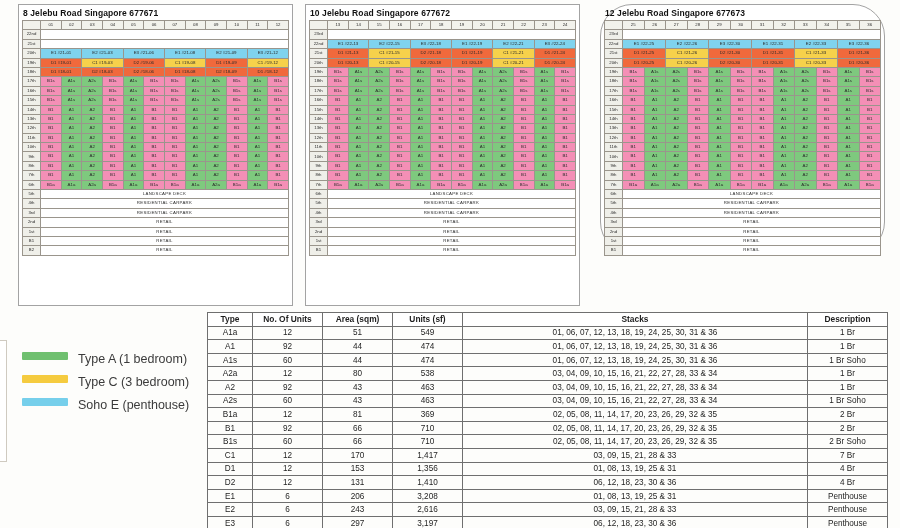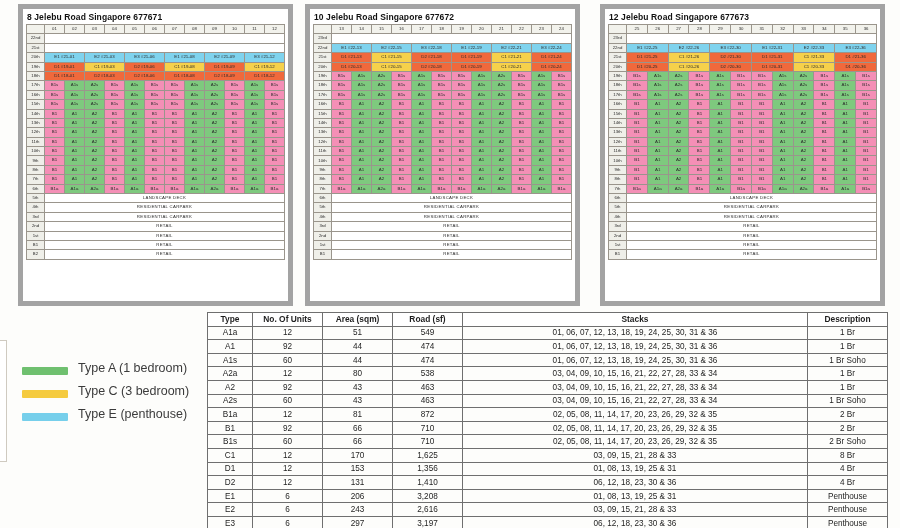--- a/index.html
+++ b/index.html
@@ -7,27 +7,27 @@
     width:900px;height:528px;
     background:#fdfdfb;
     font-family:"Liberation Sans", sans-serif;
     color:#222;
     overflow:hidden;
     position:relative;
   }
   .stack-panel{
     position:absolute;
     top:4px;
-    border:5px solid #a3a3a3;
+    border:1px solid #a3a3a3;
     background:#fff;
     box-sizing:border-box;
   }
   #panel-0{left:18px;width:275px;height:302px;}
   #panel-1{left:305px;width:275px;height:302px;}
-  #panel-2{left:600px;width:285px;height:302px;}
+  #panel-2{left:600px;width:285px;height:250px;border-radius:32px;}
 
   .panel-title{
     font-size:8.5px;
     font-weight:bold;
     padding:3px 4px 2px 4px;
     color:#111;
     letter-spacing:.1px;
     white-space:nowrap;
   }
   .grid-wrap{padding:0 3px 2px 3px;}
@@ -61,21 +61,21 @@
   td.E{background:#7fd3ee;}
   td.span{background:#ffffff;font-size:4.3px;letter-spacing:.3px;color:#333;}
 
   
   .legend{
     position:absolute;
     left:22px;top:352px;
     width:180px;
   }
   .legend-row{
-    display:flex;align-items:flex-end;
+    display:flex;align-items:flex-start;
     height:23px;
   }
   .sw{
     width:46px;height:8px;border-radius:1px;margin-right:10px;
   }
   .sw.A{background:#6fc06f;}
   .sw.B{background:#f38cb4;}
   .sw.C{background:#f5cb3f;}
   .sw.D{background:#ef6a3c;}
   .sw.E{background:#76cfeb;}
@@ -950,40 +950,40 @@
     <div class="legend-row">
       <div class="sw A" style="background: rgb(111, 192, 111);"></div>
       <div class="legend-label">Type A (1 bedroom)</div>
     </div>
     <div class="legend-row">
       <div class="sw C" style="background: rgb(245, 203, 63);"></div>
       <div class="legend-label">Type C (3 bedroom)</div>
     </div>
     <div class="legend-row">
       <div class="sw E" style="background: rgb(118, 207, 235);"></div>
-      <div class="legend-label">Type E (penthouse)</div>
+      <div class="legend-label">Soho E (penthouse)</div>
     </div>
   </div>
 
 <div class="summary">
   <table class="sum">
     <colgroup>
       <col class="c-type">
         <col class="c-units">
         <col class="c-sqm">
         <col class="c-sqf">
         <col class="c-stacks">
         <col class="c-desc">
     </colgroup>
     <thead>
         <tr>
           <th>Type</th>
           <th>No. Of Units</th>
           <th>Area (sqm)</th>
-          <th>Road (sf)</th>
+          <th>Units (sf)</th>
           <th>Stacks</th>
           <th>Description</th>
         </tr>
       </thead>
     <tbody>
         <tr>
           <td>A1a</td>
           <td>12</td>
           <td>51</td>
           <td>549</td>
@@ -1027,21 +1027,21 @@
           <td>60</td>
           <td>43</td>
           <td>463</td>
           <td>03, 04, 09, 10, 15, 16, 21, 22, 27, 28, 33 &amp; 34</td>
           <td>1 Br Soho</td>
         </tr>
         <tr>
           <td>B1a</td>
           <td>12</td>
           <td>81</td>
-          <td>872</td>
+          <td>369</td>
           <td>02, 05, 08, 11, 14, 17, 20, 23, 26, 29, 32 &amp; 35</td>
           <td>2 Br</td>
         </tr>
         <tr>
           <td>B1</td>
           <td>92</td>
           <td>66</td>
           <td>710</td>
           <td>02, 05, 08, 11, 14, 17, 20, 23, 26, 29, 32 &amp; 35</td>
           <td>2 Br</td>
@@ -1051,23 +1051,23 @@
           <td>60</td>
           <td>66</td>
           <td>710</td>
           <td>02, 05, 08, 11, 14, 17, 20, 23, 26, 29, 32 &amp; 35</td>
           <td>2 Br Soho</td>
         </tr>
         <tr>
           <td>C1</td>
           <td>12</td>
           <td>170</td>
-          <td>1,625</td>
+          <td>1,417</td>
           <td>03, 09, 15, 21, 28 &amp; 33</td>
-          <td>8 Br</td>
+          <td>7 Br</td>
         </tr>
         <tr>
           <td>D1</td>
           <td>12</td>
           <td>153</td>
           <td>1,356</td>
           <td>01, 08, 13, 19, 25 &amp; 31</td>
           <td>4 Br</td>
         </tr>
         <tr>

